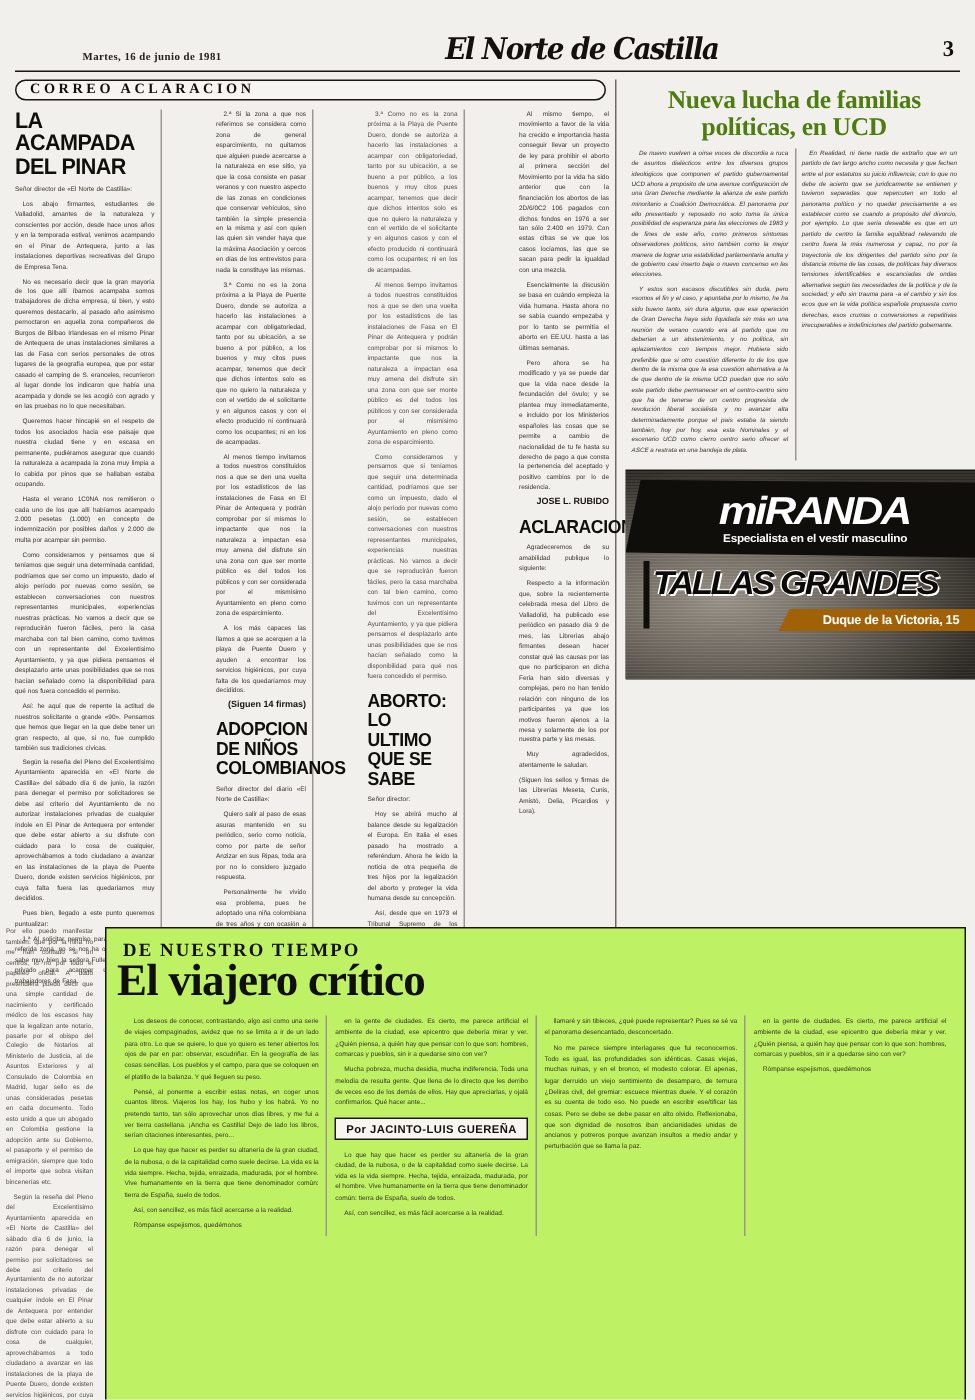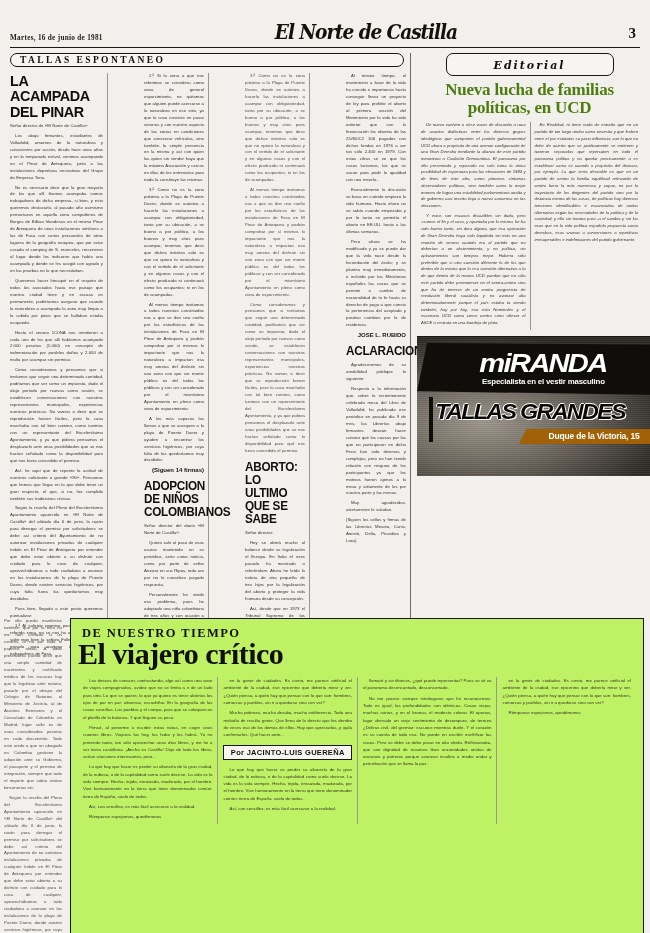--- a/index.html
+++ b/index.html
@@ -15,21 +15,21 @@
   .page { position:relative; width:650px; height:933px; padding:0 6px; }
 
   
   .masthead {
     display:flex; align-items:flex-end; justify-content:space-between;
     padding:22px 4px 3px 4px;
   }
   .mast-date {
     font-size:7.2px; font-weight:bold; letter-spacing:.3px;
     font-family:"Liberation Serif", serif;
-    color:#26211a; white-space:nowrap;
+    color:#26211a; white-space:nowrap;margin-left:45px;
   }
   .mast-name {
     font-family:"DejaVu Serif", serif; font-weight:bold;
     font-size:20px; letter-spacing:-1.2px;
     color:#14110c; line-height:1;
     transform:scaleX(.93);
     font-style:italic;
   }
   .mast-page {
     font-family:"Liberation Serif", serif; font-weight:bold;
@@ -212,21 +212,21 @@
     <div class="mast-name">El Norte de Castilla</div>
     <div class="mast-page">3</div>
   </div>
   <div class="mast-rule"></div>
 
   <div class="body-grid">
 
     <div class="left-block">
 
       <div class="banner">
-        <span class="banner-text">TALLAS ESPONTANEO</span>
+        <span class="banner-text">CORREO ACLARACION</span>
       </div>
 
       <div class="cols4">
 
         <div class="col">
           <h1 class="hl-main">LA ACAMPADA DEL PINAR</h1>
           <p class="txt">Señor director de «El Norte de Castilla»:</p>
           <p class="txt ind">Los abajo firmantes, estudiantes de Valladolid, amantes de la naturaleza y conscientes por acción, desde hace unos años y en la temporada estival, venimos acampando en el Pinar de Antequera, junto a las instalaciones deportivas recreativas del Grupo de Empresa Tena.</p>
           <p class="txt ind">No es necesario decir que la gran mayoría de los que allí íbamos acampaba somos trabajadores de dicha empresa, si bien, y esto queremos destacarlo, al pasado año asimismo pernoctaron en aquella zona compañeros de Burgos de Bilbao Irlandesas en el mismo Pinar de Antequera de unas instalaciones similares a las de Fasa con serios personales de otros lugares de la geografía europea, que por estar casado el camping de S. eranceles, recurrieron al lugar donde los indicaron que había una acampada y donde se les acogió con agrado y en las pruebas no lo que necesitaban.</p>
           <p class="txt ind">Queremos hacer hincapié en el respeto de todos los asociados hacia ese paisaje que nuestra ciudad tiene y en escasa en permanente, pudiéramos asegurar que cuando la naturaleza a acampada la zona muy limpia a lo cabida por pinos que se hallaban estaba ocupando.</p>
@@ -274,23 +274,20 @@
           <p class="txt ind">Respecto a la información que, sobre la recientemente celebrada mesa del Libro de Valladolid, ha publicado ese periódico en pasado día 9 de mes, las Librerías abajo firmantes desean hacer constar qué las causas por las que no participaron en dicha Feria han sido diversas y complejas, pero no han tenido relación con ninguno de los participantes ya que los motivos fueron ajenos a la mesa y solamente de los por nuestra parte y las mesas.</p>
           <p class="txt ind">Muy agradecidos, atentamente le saludan.</p>
           <p class="txt">(Siguen los sellos y firmas de las Librerías Meseta, Cunis, Amistó, Delia, Picardios y Lora).</p>
         </div>
 
       </div>
     </div>
 
     <div class="right-block">
 
-      <div class="ed-box">
-        <span>Editorial</span>
-      </div>
 
       <h1 class="ed-hl">Nueva lucha de familias políticas, en UCD</h1>
 
       <div class="ed-cols">
         <div class="ed-col">
           <p class="ed-txt ind">De nuevo vuelven a oírse voces de discordia a ruca de asuntos dialécticos entre los diversos grupos ideológicos que componen el partido gubernamental UCD ahora a propósito de una avenue configuración de una Gran Derecha mediante la alianza de este partido minoritario a Coalición Democrática. El panorama por ello presentado y reposado no solo toma la única posibilidad de esperanza para las elecciones de 1983 y de fines de este año, como primeros síntomas observadores políticos, sino también como la mejor manera de lograr una estabilidad parlamentaria anulta y de gobierno casi inserto baja o nuevo concenso en las elecciones.</p>
           <p class="ed-txt ind">Y estos son escasos discutibles sin duda, pero «somos el fin y el caso, y apuntaba por lo mismo, he ha sido bueno tanto, sin dura alguna, que esa operación de Gran Derecha haya sido liquidada sin más en una reunión de verano cuando era al partido que no deberían a un abstenimiento, y no política, sin aplazamientos con tiempos mejor. Hubiera sido preferible que si otro cuestión diferente lo de los que dentro de la misma que la esa cuestión alternativa a la de que dentro de la misma UCD puedan que no sólo este partido debe permanecer en el centro-centro sino que ha de tenerse de un centro progresista de revolución liberal socialista y no avanzar alta determinadamente porque el país estaba ta siendo también, hoy por hoy, esa esta Nominales y el escenario UCD como cierro centro serio ofrecer el ASCE a restrata en una bandeja de plata.</p>
         </div>
         <div class="ed-col">
           <p class="ed-txt ind">En Realidad, ni tiene nada de extraño que en un partido de tan largo ancho como necesita y que fechen entre el por estatutos su juicio influencia; con lo que no debe de acierto que se juridicamente se entienen y tuvieron separadas que repercuten en todo el panorama político y no quedar precisamente a es establecer como se cuando a propósito del divorcio, por ejemplo. Lo que sería deseable es que en un partido de centro la familia equilibrad relevando de centro fuera la más numerosa y capaz, no por la trayectoria de los dirigentes del partido sino por la distancia misma de las cosas, de políticas hay diversos tensiones identificables e escanciadas de ondas alternativa según las necesidades de la política y de la sociedad; y ello sin trauma para -a el cambio y sin los ecos que en la vida política española propuesta como derechas, esos crumas o conversiones a repetitivas irrecuperables e indefiniciones del partido gobernante.</p>

